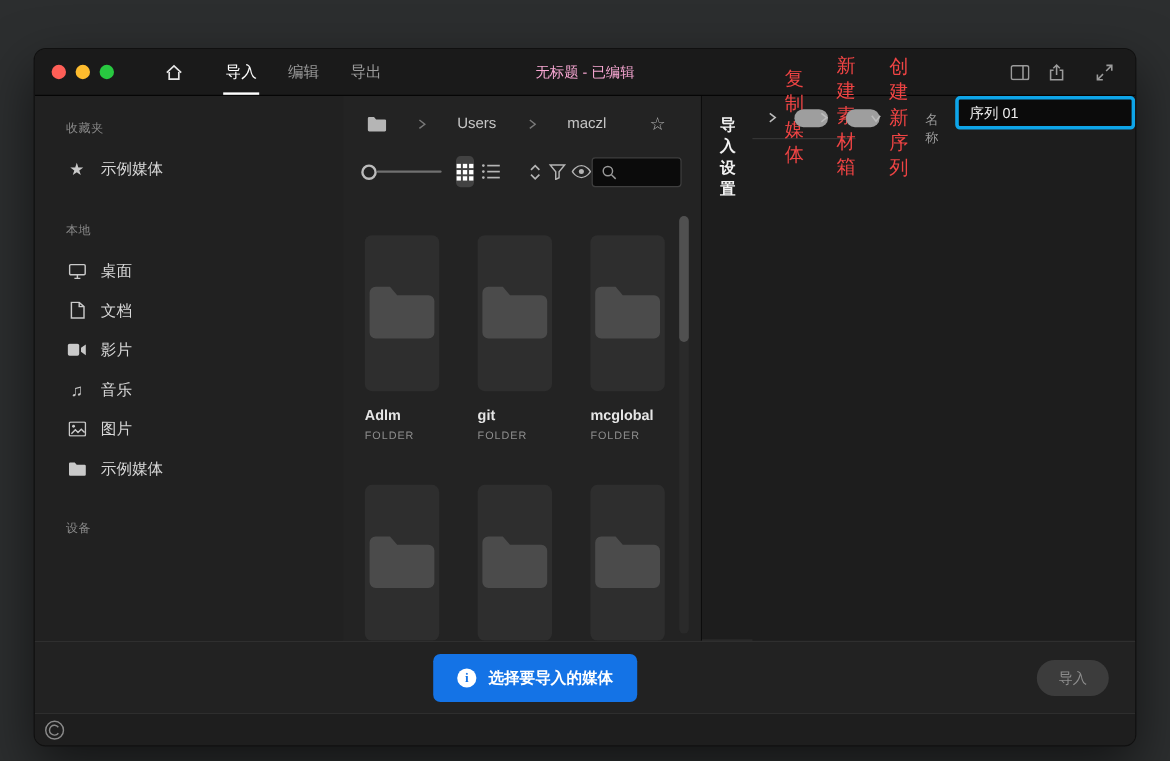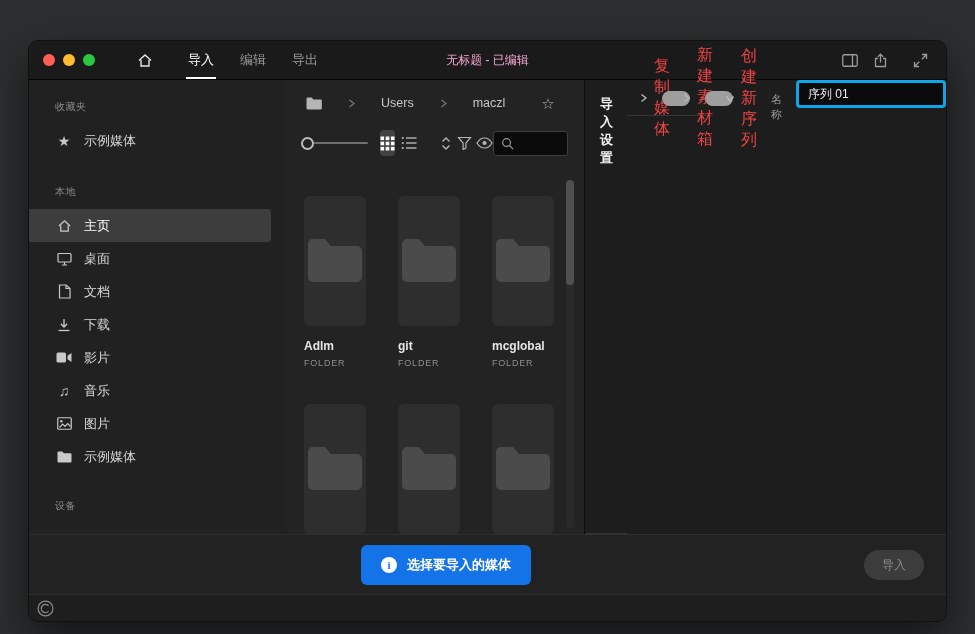--- a/index.html
+++ b/index.html
@@ -145,55 +145,37 @@
 
     <aside class="sidebar">
       <div class="side-header">收藏夹</div>
       <div class="side-item">
         <span class="side-icon">★</span>
         <span>示例媒体</span>
       </div>
       <div class="gap-fav"></div>
       <div class="side-header">本地</div>
 
-      <div class="side-item selected">
-        <span class="side-icon">
-          <svg width="15" height="14" viewBox="0 0 16 15">
-              <path d="M2 7.5 8 2l6 5.5" fill="none" stroke="currentColor" stroke-width="1.4"></path>
-              <path d="M4 7v6h8V7" fill="none" stroke="currentColor" stroke-width="1.4"></path>
-            </svg>
-        </span>
-        <span>主页</span>
-      </div>
       <div class="side-item">
         <span class="side-icon">
           <svg width="15" height="14" viewBox="0 0 15 14">
               <rect x="1" y="1.5" width="13" height="8.5" rx="1" fill="none" stroke="currentColor" stroke-width="1.2"></rect>
               <path d="M5 13h5M7.5 10v3" stroke="currentColor" stroke-width="1.2" fill="none"></path>
             </svg>
         </span>
         <span>桌面</span>
       </div>
       <div class="side-item">
         <span class="side-icon">
           <svg width="13" height="15" viewBox="0 0 13 15">
               <path d="M1.5 1h6.5L12 4.5V14H1.5z" fill="none" stroke="currentColor" stroke-width="1.2"></path>
               <path d="M8 1v3.5h4" fill="none" stroke="currentColor" stroke-width="1.2"></path>
             </svg>
         </span>
         <span>文档</span>
-      </div>
-      <div class="side-item">
-        <span class="side-icon">
-          <svg width="14" height="14" viewBox="0 0 14 14">
-              <path d="M7 1v7.5M3.8 5.8L7 9l3.2-3.2" fill="none" stroke="currentColor" stroke-width="1.3"></path>
-              <path d="M1.5 12.5h11" stroke="currentColor" stroke-width="1.3"></path>
-            </svg>
-        </span>
-        <span>下载</span>
       </div>
       <div class="side-item">
         <span class="side-icon">
           <svg width="16" height="11" viewBox="0 0 16 11">
               <rect x="0.5" y="0.5" width="9.5" height="10" rx="1.5" fill="currentColor"></rect>
               <path d="M11.5 3.8L15.5 1v9l-4-2.8z" fill="currentColor"></path>
             </svg>
         </span>
         <span>影片</span>
       </div>

